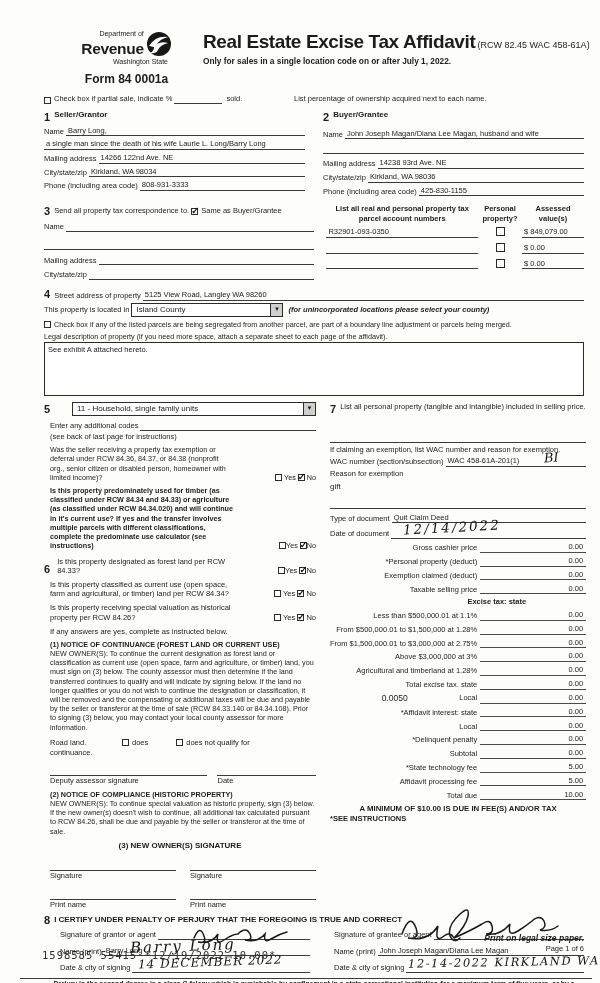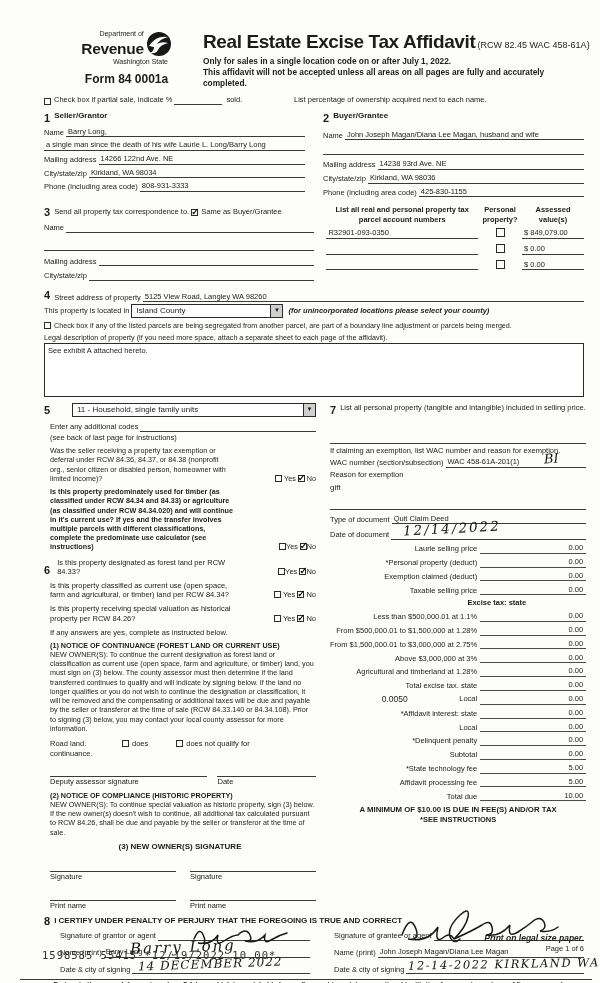--- a/index.html
+++ b/index.html
@@ -60,21 +60,20 @@
       <div style="font-size:7px; margin-top:-1px; padding-left:28px;">Washington State</div>
       <div class="b" style="font-size:12px; margin-top:5px;">Form 84 0001a</div>
     </div>
     <div style="width:1.4px; background:#2b2b2b; align-self:stretch; margin:2px 8px 0 6px;"></div>
     <div style="flex:1;">
       <div style="white-space:nowrap;">
         <span class="b" style="font-size:19px; letter-spacing:-0.4px;">Real Estate Excise Tax Affidavit</span>
         <span style="font-size:9px;">(RCW 82.45 WAC 458-61A)</span>
       </div>
       <div class="b" style="font-size:8.3px; margin-top:2px;">Only for sales in a single location code on or after July 1, 2022.</div>
-      <div class="b" style="font-size:8.3px;">This affidavit will not be accepted unless all areas on all pages are fully and accurately completed.</div>
     </div>
   </div>
 
   <div class="row" style="margin-top:7px;">
     <span class="cb"></span>
     <span class="lbl" style="padding-left:3px;">Check box if partial sale, indicate %</span>
     <span class="ul" style="width:48px;"></span>
     <span class="lbl" style="padding-left:4px;">sold.</span>
     <span style="flex:1;"></span>
     <span style="width:290px;">List percentage of ownership acquired next to each name.</span>
@@ -310,21 +309,21 @@
         <span class="fill"><span>Quit Claim Deed</span></span>
       </div>
       <div class="row" style="margin-top:6px;">
         <span class="lbl">Date of document</span>
         <span class="fill" style="position:relative;">
           <span class="hand" style="position:absolute; left:12px; top:-11px; font-size:13.5px; transform:rotate(-3deg); letter-spacing:2px;">12/14/2022</span>
         </span>
       </div>
 
       <div class="mrow">
-          <span class="mlabel">Laurie selling price</span>
+          <span class="mlabel">Gross cashier price</span>
           <span class="mline"></span>
           <span class="mval">0.00</span>
         </div>
       <div class="mrow">
           <span class="mlabel">*Personal property (deduct)</span>
           <span class="mline"></span>
           <span class="mval">0.00</span>
         </div>
       <div class="mrow">
           <span class="mlabel">Exemption claimed (deduct)</span>
@@ -407,21 +406,21 @@
           <span class="mline"></span>
           <span class="mval">5.00</span>
         </div>
       <div class="mrow">
           <span class="mlabel">Total due</span>
           <span class="mline"></span>
           <span class="mval">10.00</span>
         </div>
 
       <div class="b" style="text-align:center; font-size:7.8px; margin-top:4px;">A MINIMUM OF $10.00 IS DUE IN FEE(S) AND/OR TAX</div>
-      <div class="b" style="text-align:center; font-size:7.5px;">*SEE INSTRUCTIONS</div>
+      <div class="b" style="font-size:7.5px;">*SEE INSTRUCTIONS</div>
     </div>
   </div>
 
   <div style="margin-top:4px;">
     <div class="row vtop">
       <span class="secnum">8</span>
       <span class="b" style="font-size:8px; padding-top:2px;">I CERTIFY UNDER PENALTY OF PERJURY THAT THE FOREGOING IS TRUE AND CORRECT</span>
     </div>
     <div class="cols" style="gap:24px; margin-top:3px;">
       <div style="flex:1; padding-left:16px;">

